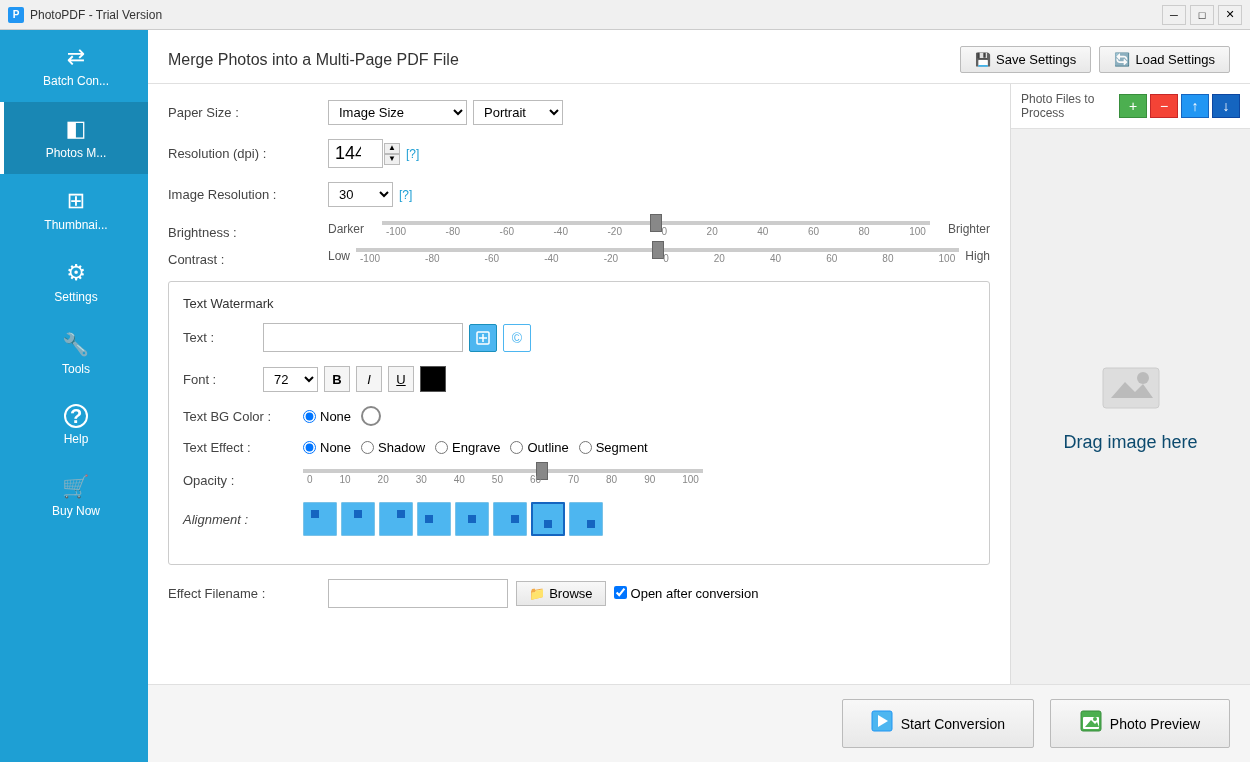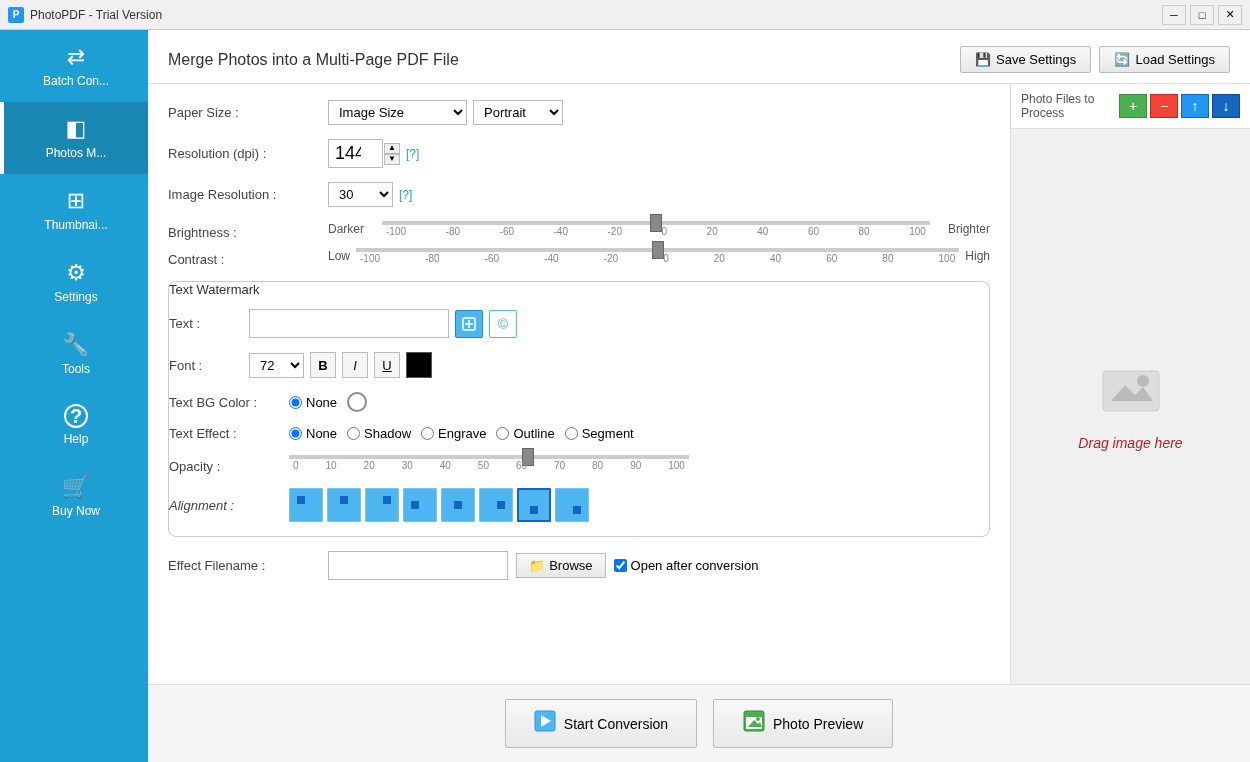--- a/index.html
+++ b/index.html
@@ -50,21 +50,21 @@
     .resolution-input input { width: 55px; text-align: center; }
     .spin-btns { display: flex; flex-direction: column; margin-left: 1px; }
     .spin-btn { width: 16px; height: 11px; border: 1px solid #bbb; background: #f0f0f0; cursor: pointer; display: flex; align-items: center; justify-content: center; font-size: 8px; line-height: 1; }
 
     
     .help-link { color: #1e9fd4; cursor: pointer; font-size: 12px; }
     input[type="range"] { width: 100%; -webkit-appearance: none; height: 4px; background: #ccc; outline: none; cursor: pointer; }
     input[type="range"]::-webkit-slider-thumb { -webkit-appearance: none; width: 12px; height: 18px; background: #888; cursor: pointer; border: 1px solid #666; }
 
     
-    .watermark-section { border: 1px solid #ccc; border-radius: 8px; margin-bottom: 14px; }
+    .watermark-section { border: 1px solid #ccc; border-radius: 3px; padding: 14px; margin-bottom: 14px; }
     .watermark-title { font-size: 13px; color: #333; margin-bottom: 12px; }
     .text-input-field { width: 200px; }
     .watermark-btn { width: 28px; height: 28px; background: #1e9fd4; border: 1px solid #1a8fbc; cursor: pointer; display: flex; align-items: center; justify-content: center; color: white; font-size: 14px; border-radius: 2px; }
 
     
     .font-row { display: flex; align-items: center; gap: 6px; }
     .font-style-btn { width: 26px; height: 26px; border: 1px solid #bbb; background: #f5f5f5; cursor: pointer; display: flex; align-items: center; justify-content: center; font-size: 13px; }
     .color-btn { width: 26px; height: 26px; background: #000; border: 1px solid #555; cursor: pointer; }
 
     
@@ -75,40 +75,40 @@
     
     .alignment-row { display: flex; gap: 4px; }
     .align-btn { width: 34px; height: 34px; border: 1px solid #7ac2e8; background: #4db6f0; cursor: pointer; display: flex; align-items: center; justify-content: center; border-radius: 1px; position: relative; }
     .align-btn.selected { border: 2px solid #1565c0; background: #4db6f0; }
 
     
     .output-row { display: flex; align-items: center; gap: 8px; }
     .browse-btn { display: flex; align-items: center; gap: 4px; padding: 4px 12px; border: 1px solid #bbb; background: linear-gradient(to bottom, #f8f8f8, #e8e8e8); cursor: pointer; font-size: 13px; }
 
     
-    .bottom-bar { padding: 14px 20px; background: #f5f5f5; border-top: 1px solid #e0e0e0; display: flex; justify-content: center; gap: 16px; }
+    .bottom-bar { padding: 14px 20px; background: #f5f5f5; border-top: 1px solid #e0e0e0; display: flex; justify-content: flex-end; gap: 16px; }
     .action-btn { display: flex; align-items: center; gap: 8px; padding: 10px 28px; border: 1px solid #bbb; background: linear-gradient(to bottom, #f8f8f8, #e8e8e8); cursor: pointer; font-size: 14px; border-radius: 2px; min-width: 180px; justify-content: center; }
     .action-btn-icon { font-size: 18px; }
 
     
     .preview-panel { width: 240px; background: #f0f0f0; border-left: 1px solid #ddd; display: flex; flex-direction: column; }
     .preview-toolbar { display: flex; align-items: center; justify-content: space-between; padding: 8px 10px; background: #fff; border-bottom: 1px solid #e0e0e0; gap: 24px; }
     .preview-toolbar-buttons { display: flex; gap: 3px; }
     .preview-toolbar-btn { width: 28px; height: 24px; border: 1px solid #bbb; cursor: pointer; display: flex; align-items: center; justify-content: center; font-size: 14px; }
     .preview-toolbar-btn.green { background: #4caf50; color: white; border-color: #388e3c; }
     .preview-toolbar-btn.red { background: #f44336; color: white; border-color: #c62828; }
     .preview-toolbar-btn.blue { background: #2196F3; color: white; border-color: #1565c0; }
     .preview-toolbar-btn.dark-blue { background: #1565c0; color: white; border-color: #0d47a1; }
     .preview-area { flex: 1; display: flex; align-items: center; justify-content: center; flex-direction: column; color: #bbb; font-size: 15px; }
     .preview-placeholder-icon { font-size: 50px; color: #ccc; margin-bottom: 10px; }
-    .preview-placeholder-text { color: #b91c1c; font-size: 14px; font-style: italic; }
+    .preview-placeholder-text { color: #0c4a6e; font-size: 18px; }
 
     input[type="range"] { width: 100%; margin: 0; }
 
-    .checkbox-item { display: flex; align-items: center; gap: 4px; }
+    .checkbox-item { display: flex; align-items: flex-start; gap: 4px; }
   </style>
 </head>
 <body>
 
 <div class="titlebar">
   <div class="titlebar-left">
     <div class="titlebar-icon">P</div>
     <span>PhotoPDF - Trial Version</span>
   </div>
   <div class="titlebar-controls">

